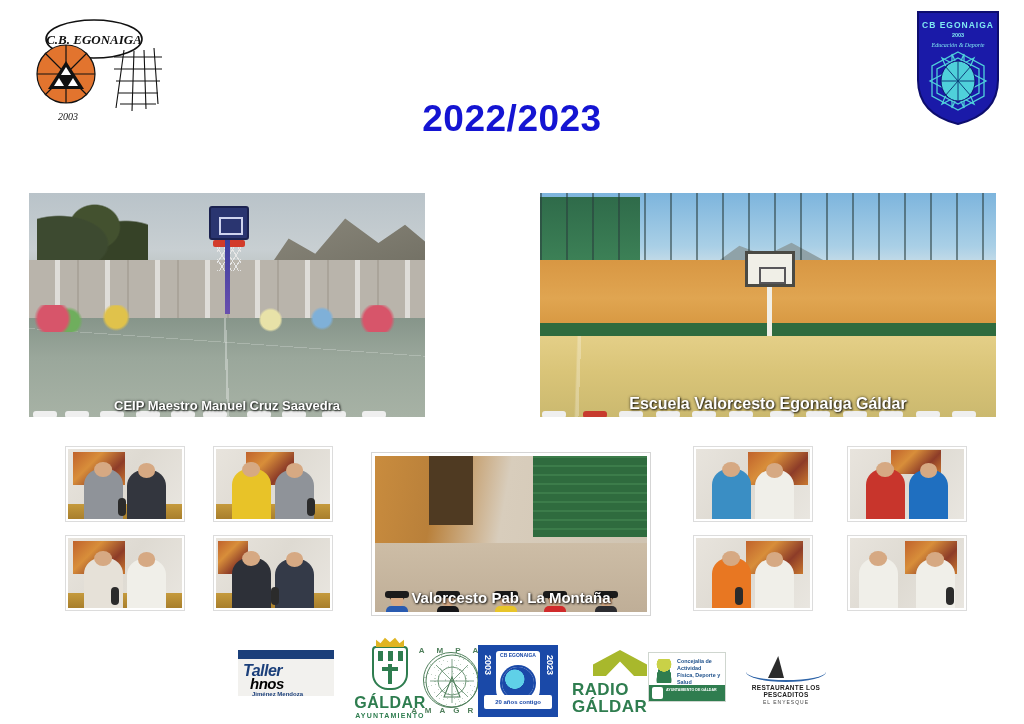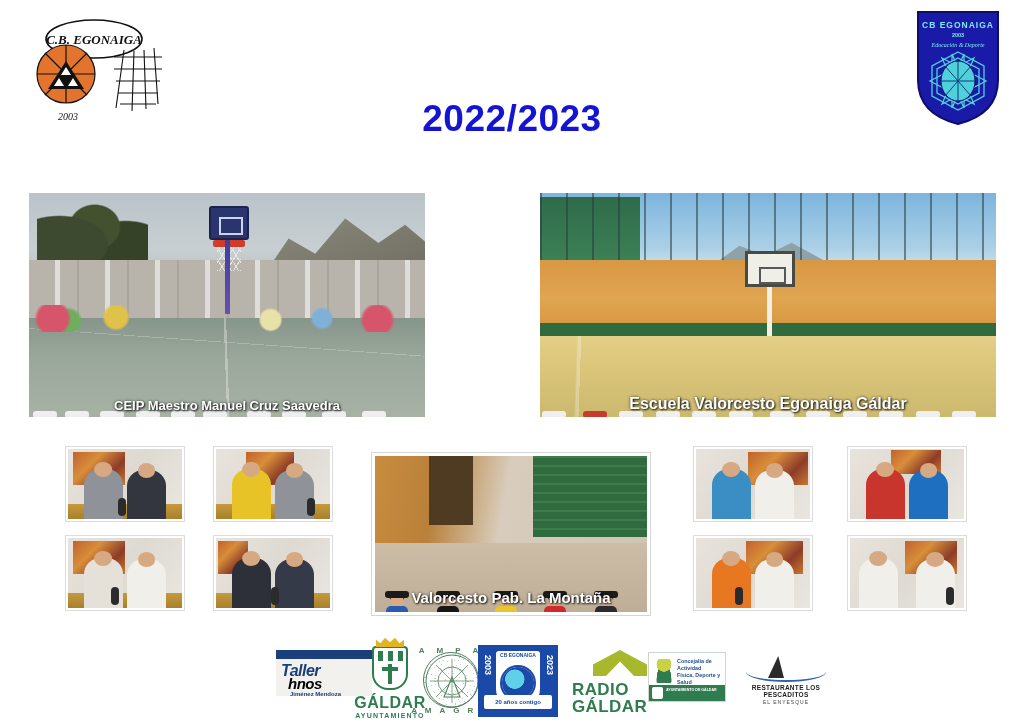--- a/index.html
+++ b/index.html
@@ -189,21 +189,21 @@
             border-radius:16px 16px 0 0; }
   .sm .hd { position:absolute; left:50%; transform:translateX(-50%); top:-14%;
             width:46%; height:30%; border-radius:50%; background:#d6a983; }
   .sm .mic{ position:absolute; bottom:4%; left:44%; width:7%; height:26%;
             background:#2b2b2b; border-radius:4px; }
 
   
   .sponsors { position:absolute; left:0; top:638px; width:1024px; height:86px; }
   .sponsor { position:absolute; top:0; height:86px; }
 
-  .taller { left:238px; width:84px;margin-left:38px; }
+  .taller { left:238px; width:84px; }
   .taller .box { margin-top:12px; width:96px; height:46px; background:#f2f1ee;
                  border-top:9px solid #1b3f7a; position:relative; }
   .taller .t1 { position:absolute; left:5px; top:3px; font-size:16px; font-weight:bold;
                 color:#1b3f7a; font-style:italic; letter-spacing:-.5px;}
   .taller .t2 { position:absolute; left:12px; top:16px; font-size:15px; font-weight:bold;
                 color:#000000; font-style:italic; letter-spacing:-.5px;}
   .taller .t3 { position:absolute; left:14px; top:32px; font-size:6px; font-weight:bold;
                 color:#1b3f7a; }
 
   .galdar { left:342px; width:96px; text-align:center; }

